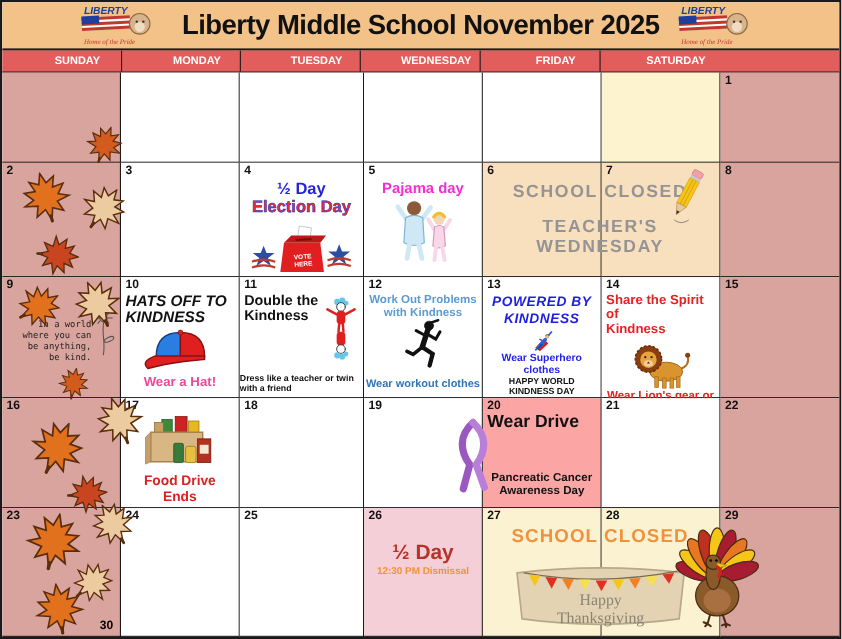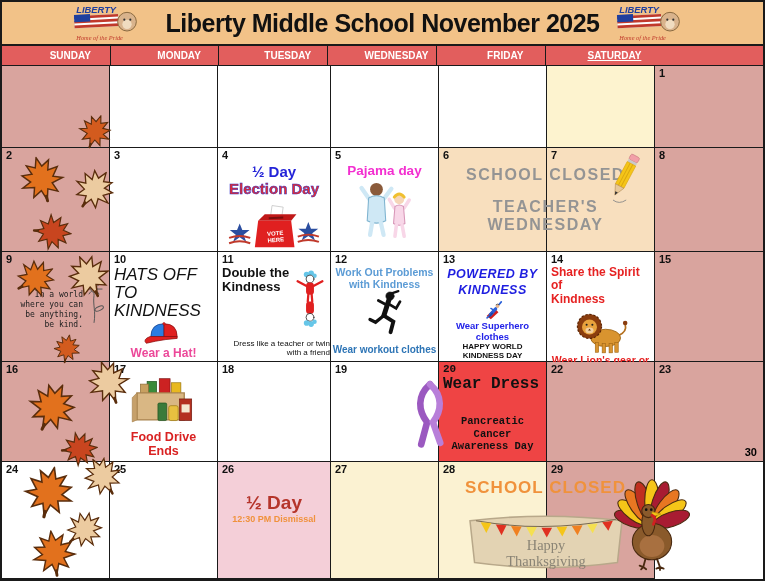--- a/index.html
+++ b/index.html
@@ -12,46 +12,46 @@
   
   .header{height:44px;background:#f2c288;border-bottom:2px solid #1a1a1a;
     display:flex;align-items:center;justify-content:center;gap:14px;flex:0 0 auto;}
   .title{font-size:25px;font-weight:bold;color:#111;letter-spacing:-0.5px;}
   .logo{width:80px;height:40px;flex:0 0 auto;}
   
   .weekdays{height:20px;display:grid;grid-template-columns:repeat(7,1fr);
     background:#e25e5d;border-bottom:1.5px solid #1a1a1a;flex:0 0 auto;}
   .weekdays .wd{color:#fff;font-weight:bold;font-size:10px;display:flex;
     align-items:center;justify-content:center;border-right:1.5px solid #1a1a1a;padding-left:29px;}
-  .weekdays .wd:last-child{border-right:none;text-decoration:underline;}
+  .weekdays .wd:last-child{border-right:none;}
   
   .grid{flex:1;display:grid;grid-template-columns:repeat(7,1fr);
     grid-template-rows:82px 104px 110px 100px auto;position:relative;}
   .cell{border-right:1.5px solid #1a1a1a;border-bottom:1.5px solid #1a1a1a;
     position:relative;padding:1px 4px;background:#fff;overflow:visible;}
   .cell:nth-child(7n){border-right:none;}
   .num{font-weight:bold;font-size:11px;color:#111;display:block;line-height:1.2;}
   .pink{background:#d9a49e;}
   .cream{background:#fdf3cf;}
   .peach{background:#f8dfbe;}
-  .purple{background:#ef4444;font-family:Liberation Mono, monospace;}
+  .purple{background:#fca5a5;}
   .rose{background:#f4cfd8;}
   .cream2{background:#fbf2d2;}
   .pre{white-space:pre-line;}
   .ctr{display:flex;flex-direction:column;align-items:center;text-align:center;}
   
   .t-halfday{color:#2424d8;font-weight:bold;font-size:15px;margin-top:1px;}
   .t-election{color:#e62e2e;font-weight:bold;font-size:15px;-webkit-text-stroke:0.5px #2a2ac8;}
   .t-pajama{color:#f32fd0;font-weight:bold;font-size:13.5px;margin-top:1px;}
   .t-quote{font-family:"DejaVu Sans Mono",monospace;font-size:8px;color:#222;
     text-align:right;line-height:1.25;margin:24px 22px 0 0;}
-  .t-hats{font-style:italic;font-weight:normal;font-size:17px;line-height:1.05;color:#111;}
+  .t-hats{font-style:italic;font-weight:bold;font-size:14px;line-height:1.05;color:#111;}
   .t-wearhat{font-weight:bold;font-size:12px;color:#ec4899;}
   .t-double{font-weight:bold;font-size:13px;line-height:1.1;color:#111;}
-  .t-dress{font-weight:normal;font-size:8px;line-height:1.15;color:#111;text-align:right;}
+  .t-dress{font-weight:bold;font-size:8px;line-height:1.15;color:#111;text-align:left;}
   .t-workout{color:#5b9bd5;font-weight:bold;font-size:10.5px;line-height:1.15;}
   .t-wearworkout{color:#2e75b6;font-weight:bold;font-size:10px;margin-top:20px;}
   .t-powered{color:#1e1ee0;font-weight:bold;font-size:12.5px;letter-spacing:0.5px;line-height:1.3;font-style:italic;}
   .t-superhero{color:#2222e8;font-weight:bold;font-size:9.5px;}
   .t-kindnessday{color:#111;font-weight:bold;font-size:8px;}
   .t-lionspirit{color:#e62222;font-weight:bold;font-size:12px;line-height:1.1;}
   .t-liongear{color:#e62222;font-weight:bold;font-size:10.5px;}
   .t-fooddrive{color:#d92222;font-weight:bold;font-size:12.5px;}
   .t-wearpurple{color:#111;font-weight:800;font-size:16px;line-height:1;}
   .t-pancreatic{color:#111;font-weight:bold;font-size:10.5px;line-height:1.2;text-align:center;}
@@ -321,23 +321,26 @@
       <div class="t-fooddrive">Food Drive Ends</div>
     </div>
     <div class="cell">
       <span class="num">18</span>
     </div>
     <div class="cell">
       <span class="num">19</span>
     </div>
     <div class="cell purple">
       <span class="num">20</span>
-      <div class="t-wearpurple">Wear Dress</div>
+      <div class="t-wearpurple">Wear Drive</div>
       <div class="t-pancreatic pre" style="position:absolute;bottom:8px;left:0;right:0">Pancreatic Cancer
 Awareness Day</div>
+    </div>
+    <div class="cell">
+      <span class="num">21</span>
     </div>
     <div class="cell pink">
       <span class="num">22</span>
     </div>
 
     <div class="cell pink">
       <span class="num">23</span>
       <span class="num30">30</span>
     </div>
     <div class="cell">

